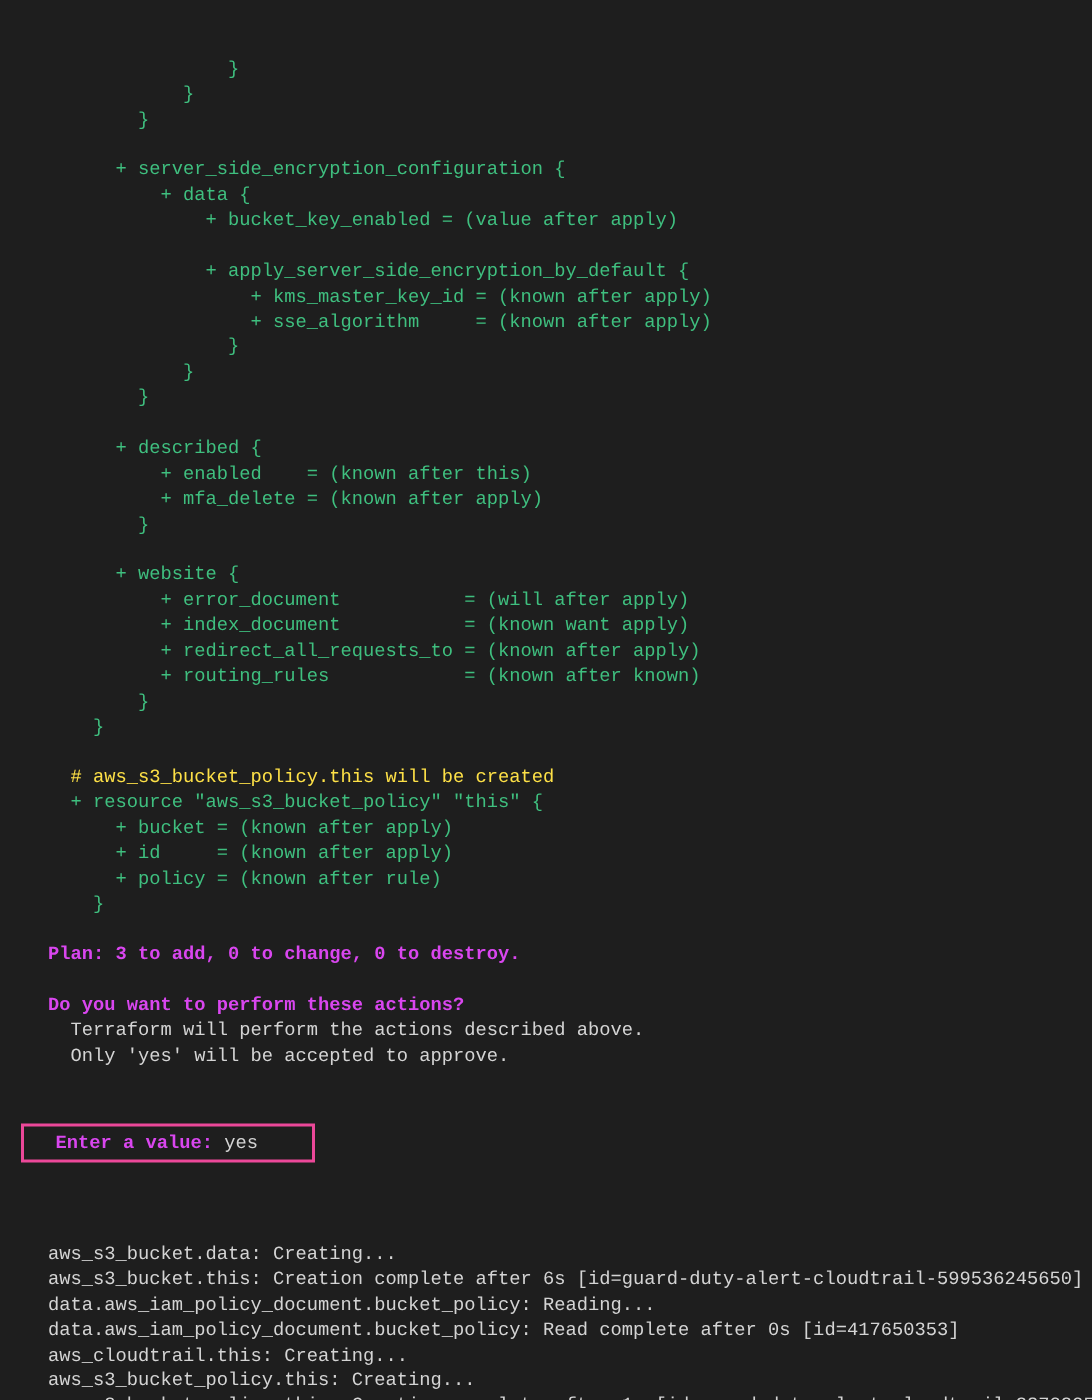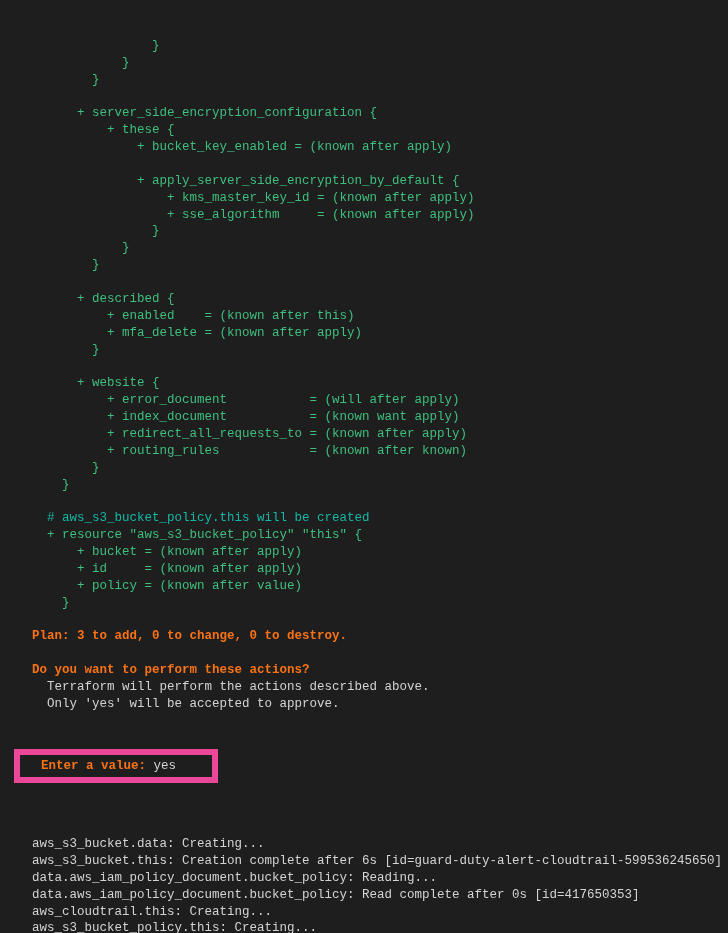--- a/index.html
+++ b/index.html
@@ -13,43 +13,43 @@
     width: 728px;
   }
   .terminal {
     padding: 4px 0 4px 0;
     white-space: pre;
     background: #1e1e1e;
     border-left: 4px solid #1e1e1e;
   }
   .line { white-space: pre; }
   .plus { color: #3fbf7f; }
-  .hl-gray { color:#14b8a6; }
+  .hl-gray { color:#fde047; }
   .bold { font-weight: bold; }
-  .white { color:#f97316;margin-top:29px; }
+  .white { color:#d946ef;margin-top:29px; }
   .redbox {
-    border: 6px solid #ec4899;
+    border: 2px solid #ec4899;
     display: inline-block;
     padding: 3px 6px;
     margin: 2px 0;
   }
   .pad { padding-left: 28px; }
 </style>
 </head>
 <body>
 
 <div class="terminal">
 <div class="pad">
 <span class="line plus">                }</span>
 <span class="line plus">            }</span>
 <span class="line plus">        }</span>
 <span class="line"> </span>
 <span class="line plus">      + server_side_encryption_configuration {</span>
-<span class="line plus">          + these {</span>
-<span class="line plus">              + bucket_key_enabled = (known after apply)</span>
+<span class="line plus">          + data {</span>
+<span class="line plus">              + bucket_key_enabled = (value after apply)</span>
 <span class="line"> </span>
 <span class="line plus">              + apply_server_side_encryption_by_default {</span>
 <span class="line plus">                  + kms_master_key_id = (known after apply)</span>
 <span class="line plus">                  + sse_algorithm     = (known after apply)</span>
 <span class="line plus">                }</span>
 <span class="line plus">            }</span>
 <span class="line plus">        }</span>
 <span class="line"> </span>
 <span class="line plus">      + described {</span>
 <span class="line plus">          + enabled    = (known after this)</span>
@@ -61,21 +61,21 @@
 <span class="line plus">          + index_document           = (known want apply)</span>
 <span class="line plus">          + redirect_all_requests_to = (known after apply)</span>
 <span class="line plus">          + routing_rules            = (known after known)</span>
 <span class="line plus">        }</span>
 <span class="line plus">    }</span>
 <span class="line"> </span>
 <span class="line hl-gray">  # aws_s3_bucket_policy.this will be created</span>
 <span class="line plus">  + resource "aws_s3_bucket_policy" "this" {</span>
 <span class="line plus">      + bucket = (known after apply)</span>
 <span class="line plus">      + id     = (known after apply)</span>
-<span class="line plus">      + policy = (known after value)</span>
+<span class="line plus">      + policy = (known after rule)</span>
 <span class="line plus">    }</span>
 <span class="line"> </span>
 <span class="line white bold">Plan: 3 to add, 0 to change, 0 to destroy.</span>
 <span class="line"> </span>
 <span class="line white bold">Do you want to perform these actions?</span>
 <span class="line">  Terraform will perform the actions described above.</span>
 <span class="line">  Only 'yes' will be accepted to approve.</span>
 </div>
 <div style="padding-left:10px;">
 <span class="redbox"><span class="white bold">  Enter a value:</span><span> yes</span>    </span>

